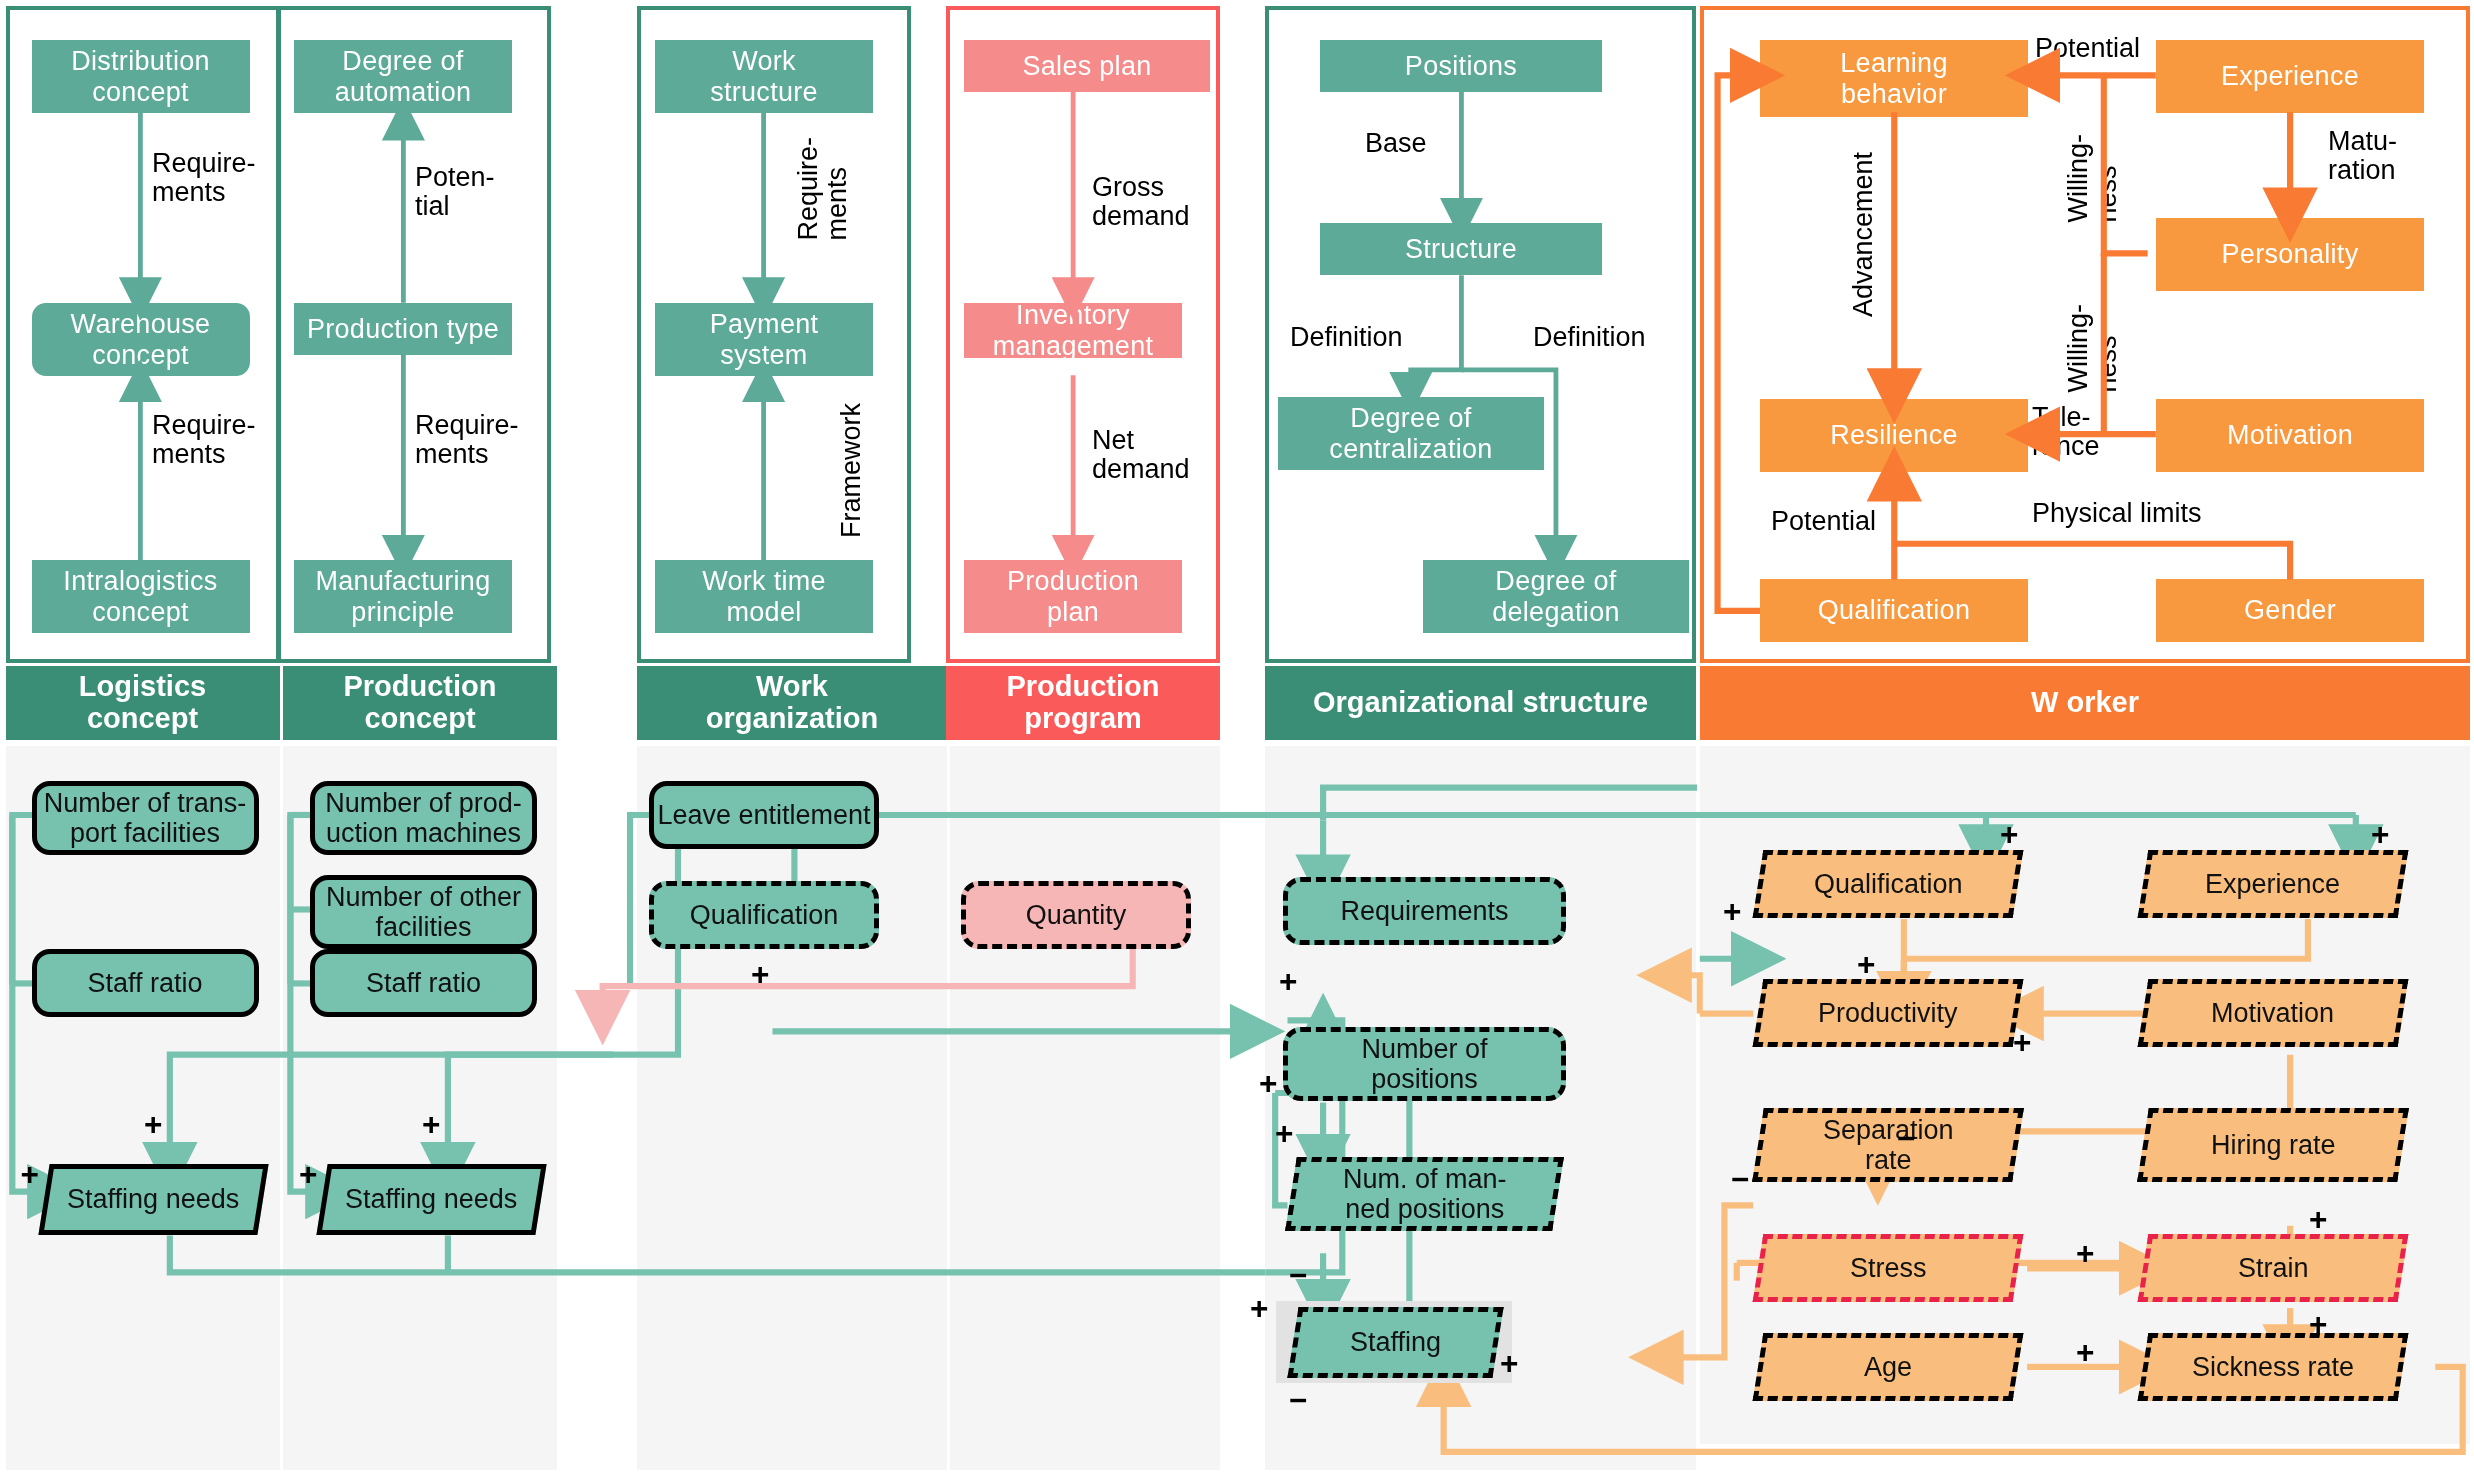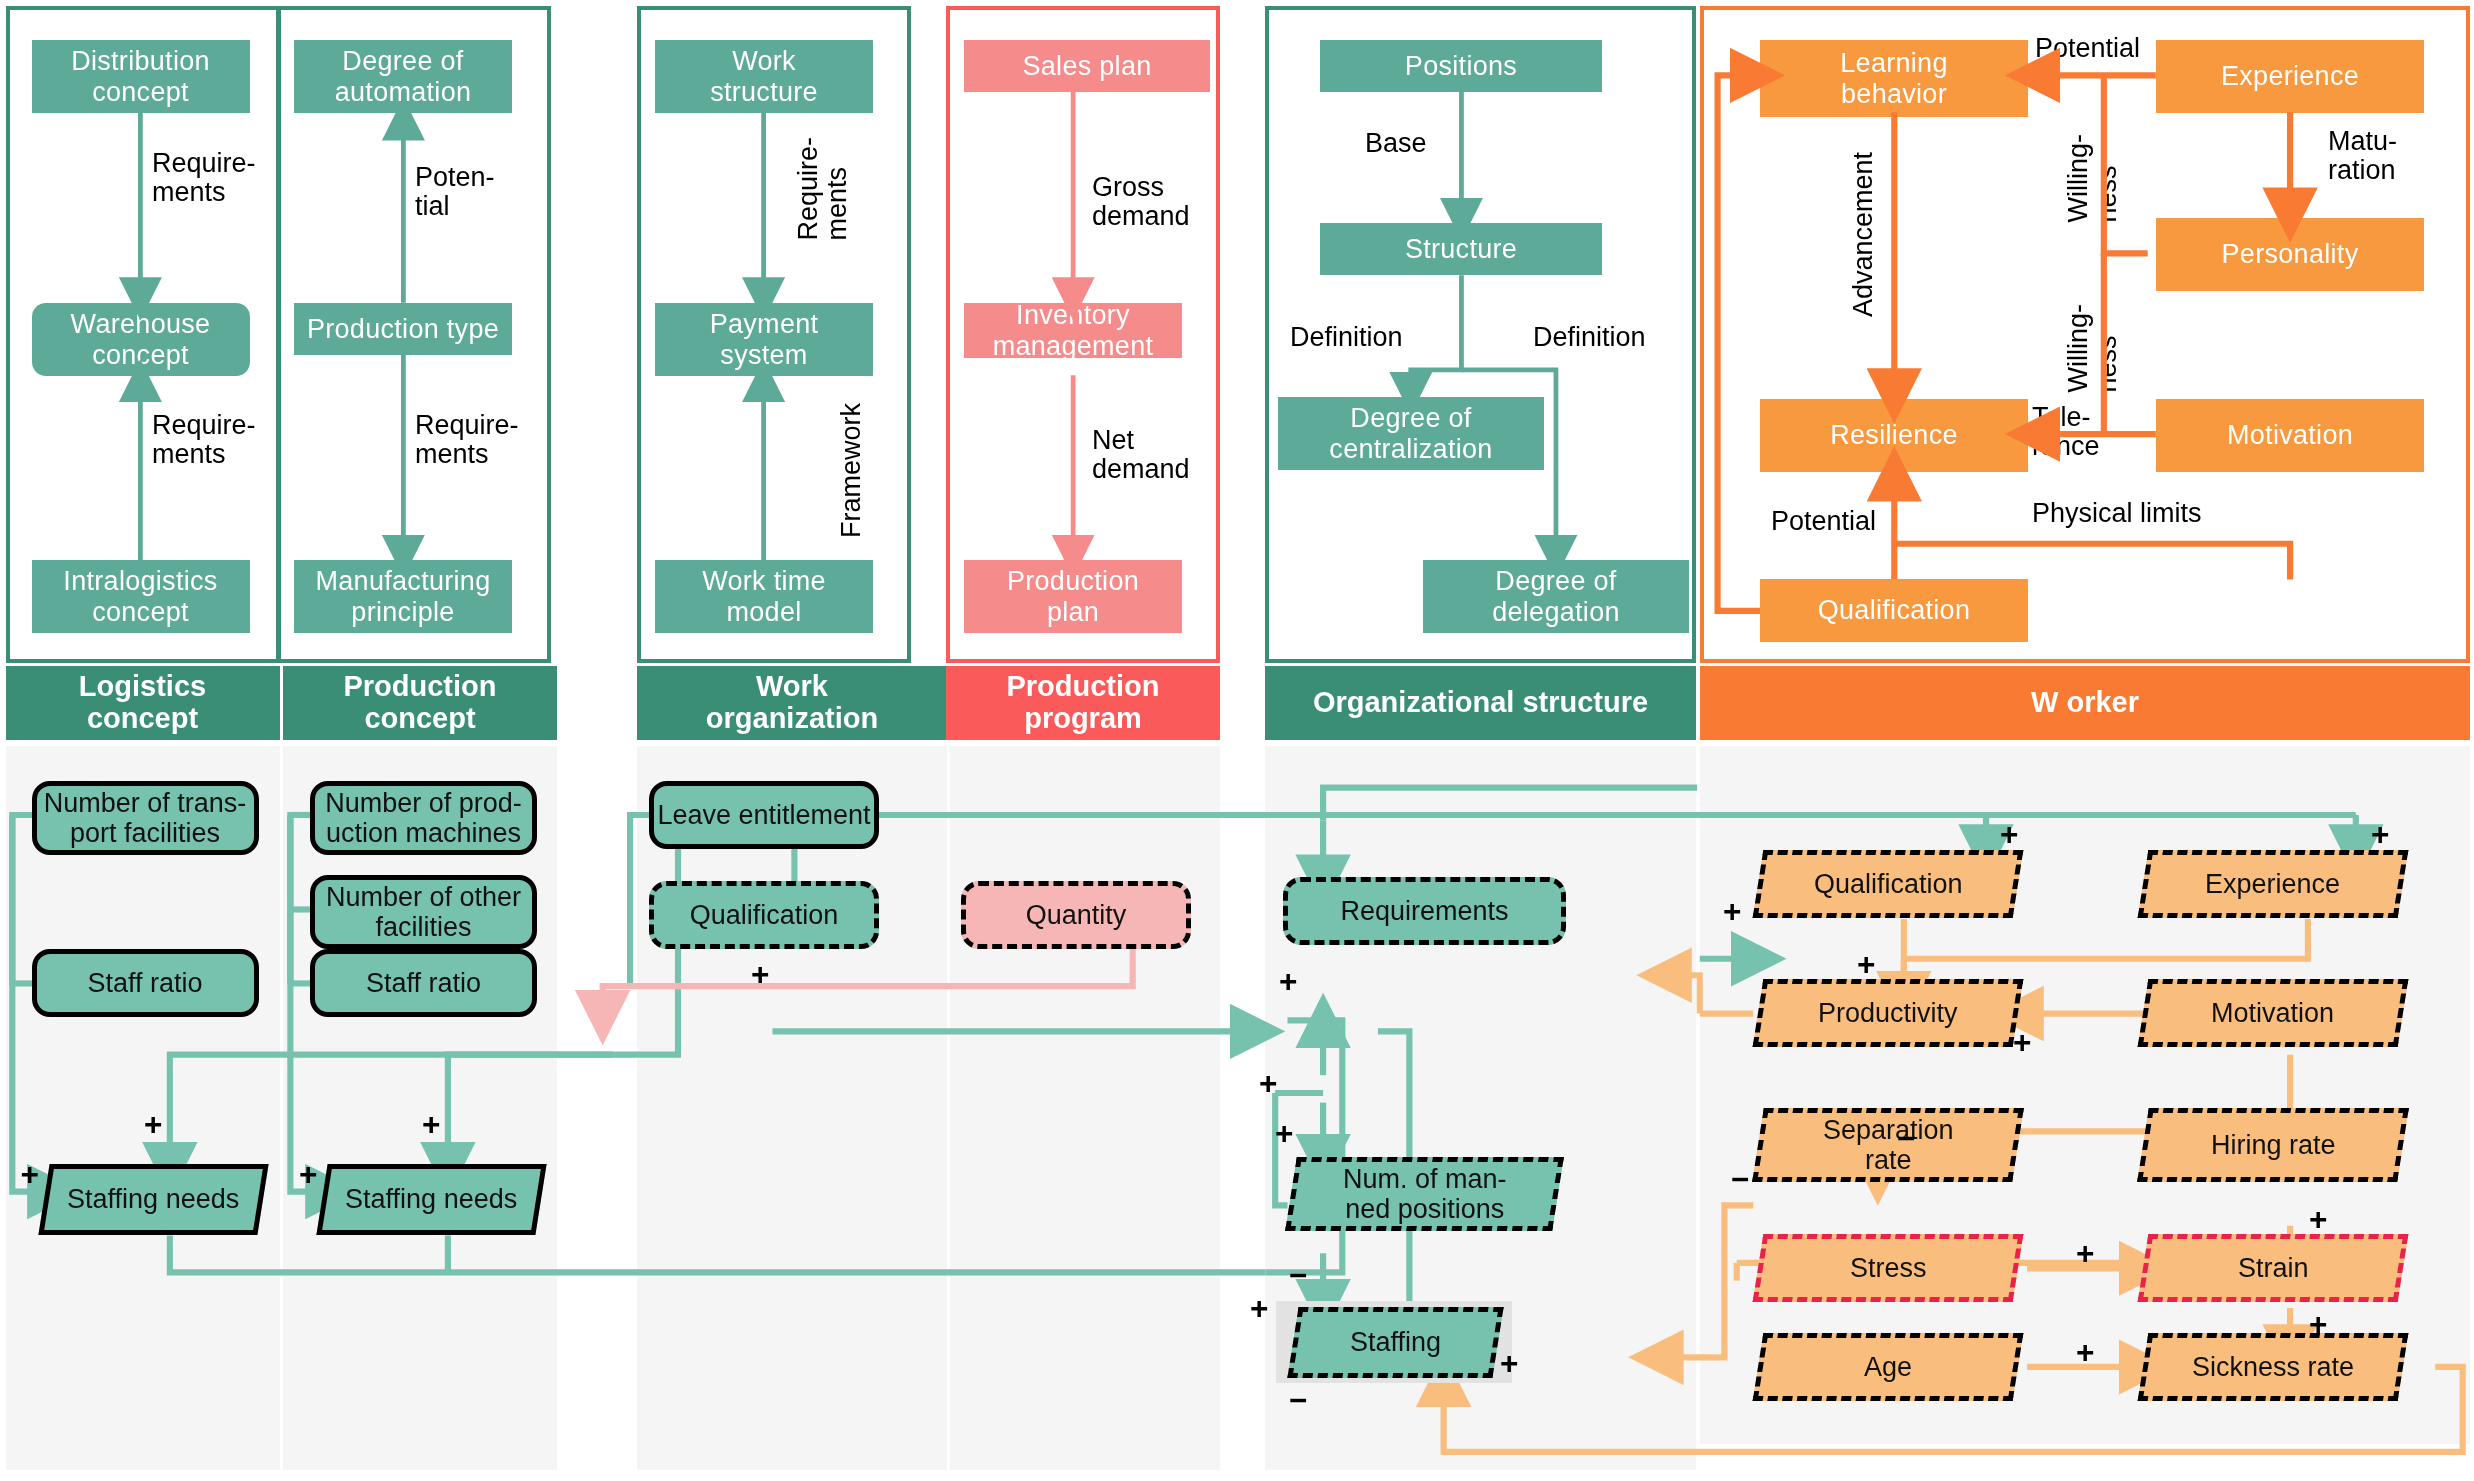--- a/index.html
+++ b/index.html
@@ -157,20 +157,23 @@
     <span style="white-space:pre-line">Personality</span>
     </div>
   <div class="node o" style="left:1760px;top:399px;width:268px;height:73px;">
     <span style="white-space:pre-line">Resilience</span>
     </div>
   <div class="node o" style="left:2156px;top:399px;width:268px;height:73px;">
     <span style="white-space:pre-line">Motivation</span>
     </div>
   <div class="node o" style="left:1760px;top:579px;width:268px;height:63px;">
     <span style="white-space:pre-line">Qualification</span>
+    </div>
+  <div class="node o" style="left:2156px;top:579px;width:268px;height:63px;">
+    <span style="white-space:pre-line">Gender</span>
     </div>
 
   <div class="lbl" style="left:2035px;top:34px;">Potential</div>
   <div class="lbl" style="left:2328px;top:127px;white-space:pre-line;">Matu-
 ration</div>
   <div class="lbl vert" style="left:2064px;top:134px;white-space:pre-line;">Willing-
 ness</div>
   <div class="lbl vert" style="left:2064px;top:304px;white-space:pre-line;">Willing-
 ness</div>
   <div class="lbl vert" style="left:1849px;top:152px;">Advancement</div>
@@ -420,20 +423,24 @@
     </div>
   <div class="sgn" style="left:751px;top:959px;">+</div>
 
   <div class="bn rnd dash rfill" style="left:961px;top:881px;width:230px;height:68px;">
     <span style="white-space:pre-line">Quantity</span>
     </div>
 
   <div class="bn rnd dash gfill" style="left:1283px;top:877px;width:283px;height:68px;">
     <span style="white-space:pre-line">Requirements</span>
     </div>
+  <div class="bn rnd dash gfill" style="left:1283px;top:1027px;width:283px;height:74px;">
+    <span style="white-space:pre-line">Number of
+positions</span>
+    </div>
   <div class="bn par dash gfill" style="left:1291px;top:1157px;width:267px;height:74px;">
     <span style="white-space:pre-line">Num. of man-
 ned positions</span>
     </div>
   <div class="abs" style="left:1276px;top:1301px;width:236px;height:82px;background:#E2E2E2;"></div>
   <div class="bn par dash gfill" style="left:1293px;top:1307px;width:205px;height:71px;">
     <span style="white-space:pre-line">Staffing</span>
     </div>
   <div class="sgn" style="left:1279px;top:966px;">+</div>
   <div class="sgn" style="left:1259px;top:1068px;">+</div>

